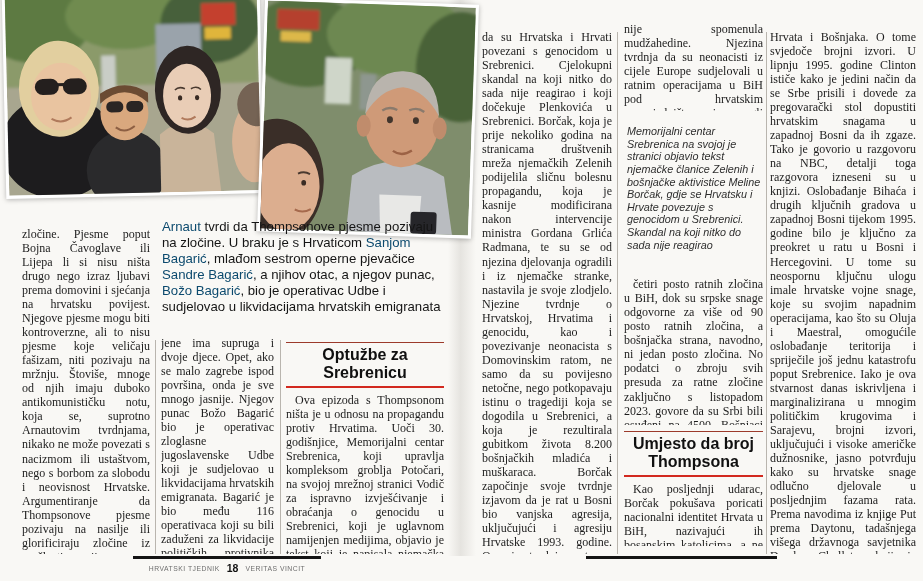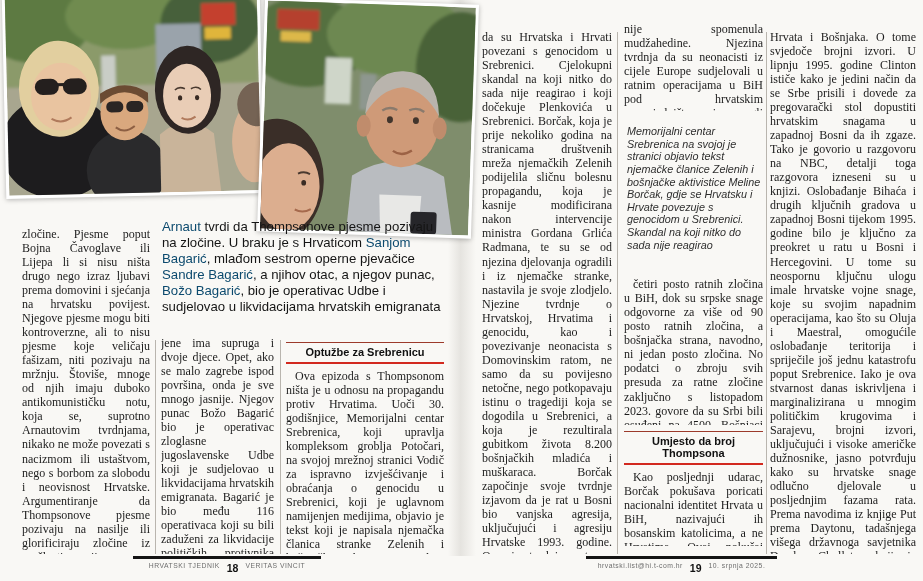--- a/index.html
+++ b/index.html
@@ -23,37 +23,37 @@
   .colB{position:absolute;left:624px;top:22px;width:139px;height:524px;overflow:hidden;}
   .colC{position:absolute;left:770px;top:30px;width:146px;height:524px;overflow:hidden;}
   .colB .p.top{height:89px;overflow:hidden;}
   .colB .p.mid{height:148px;overflow:hidden;}
   
   .intro{position:absolute;left:162px;top:219px;width:281px;height:112px;overflow:hidden;
          font-family:"Liberation Sans",sans-serif;font-size:13.2px;line-height:1.22;
          color:#151515;text-align:left;}
   .intro .red{color:#0c4a6e;}
   
-  .head{font-family:"Liberation Sans",sans-serif;font-size:11px;font-weight:bold;color:#101010;
+  .head{font-family:"Liberation Sans",sans-serif;font-size:16px;font-weight:bold;color:#101010;
         text-align:center;margin:6px 0 5px;padding:3px 0 4px;
         border-top:1px solid #9c3a2b;border-bottom:2px solid #d2291f;}
   
   .pullquote{font-family:"Liberation Sans",sans-serif;font-size:10.8px;line-height:1.17;
              color:#2e2e2e;text-align:left;margin:14px 2px 26px 3px;font-style:italic;}
   
   .vr{position:absolute;width:1px;background:#b9b5ae;}
   .vr1{left:155px;top:340px;height:214px;}
   .vr2{left:280px;top:340px;height:214px;}
   .vr3{left:617px;top:32px;height:522px;}
   .vr4{left:766px;top:32px;height:522px;}
   
   .frule{position:absolute;top:556px;height:3px;background:#141414;}
   .fruleL{left:133px;width:188px;}
   .fruleR{left:586px;width:191px;}
-  .ftext{position:absolute;top:562px;display:flex;justify-content:center;gap:7px;
+  .ftext{position:absolute;top:562px;display:flex;align-items:center;justify-content:center;gap:7px;
          font-family:"Liberation Sans",sans-serif;font-size:6.8px;color:#6d6d6d;letter-spacing:0.5px;}
   .ftextL{left:133px;width:188px;}
   .ftextR{left:586px;width:191px;}
   .fpage{font-size:10.5px;font-weight:bold;color:#111;letter-spacing:0;}
 </style>
 </head>
 <body>
 
 <div class="canvas">
 
@@ -180,19 +180,14 @@
   <div class="vr vr4"></div>
 
   <div class="frule fruleL"></div>
   <div class="ftext ftextL">
     <span>HRVATSKI TJEDNIK</span>
     <span class="fpage">18</span>
     <span>VERITAS VINCIT</span>
   </div>
 
   <div class="frule fruleR"></div>
-  <div class="ftext ftextR">
-    <span>hrvatski.list@hi.t-com.hr</span>
-    <span class="fpage">19</span>
-    <span>10. srpnja 2025.</span>
-  </div>
 
 </div>
 
 </body></html>

